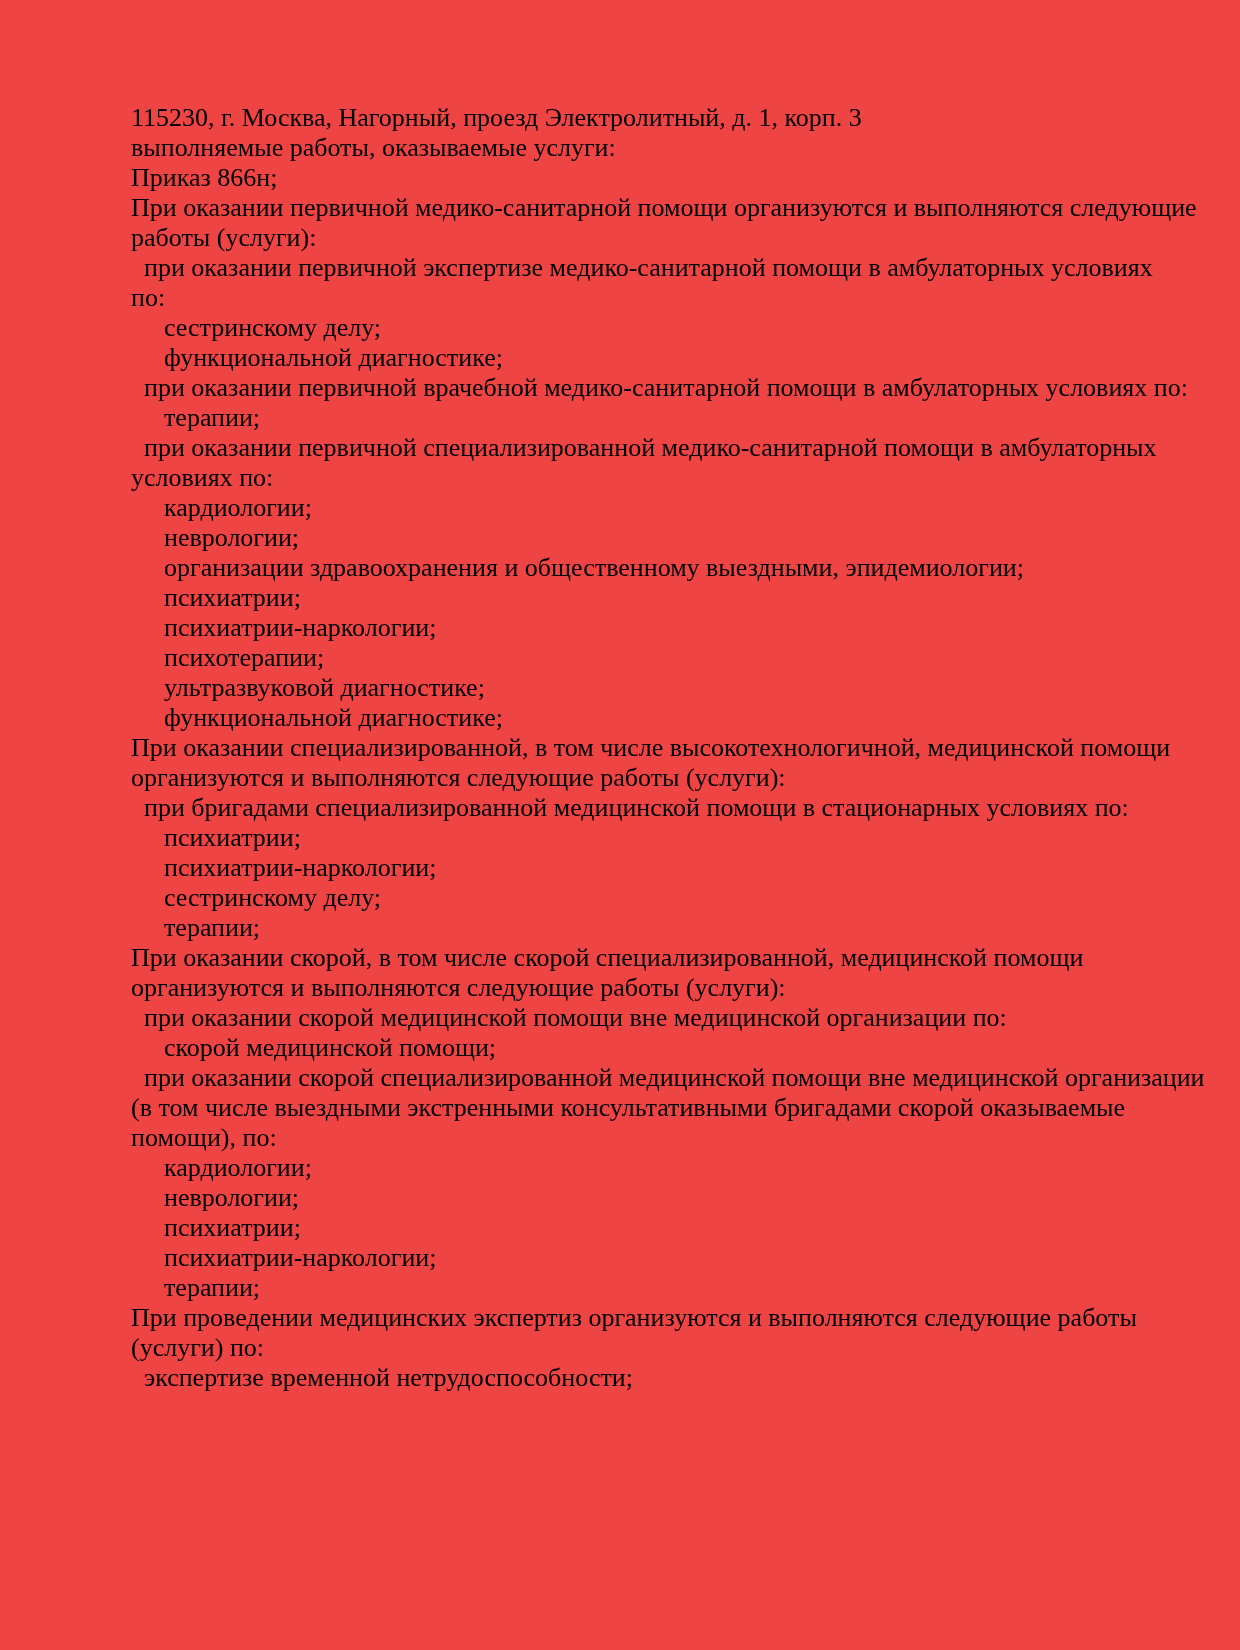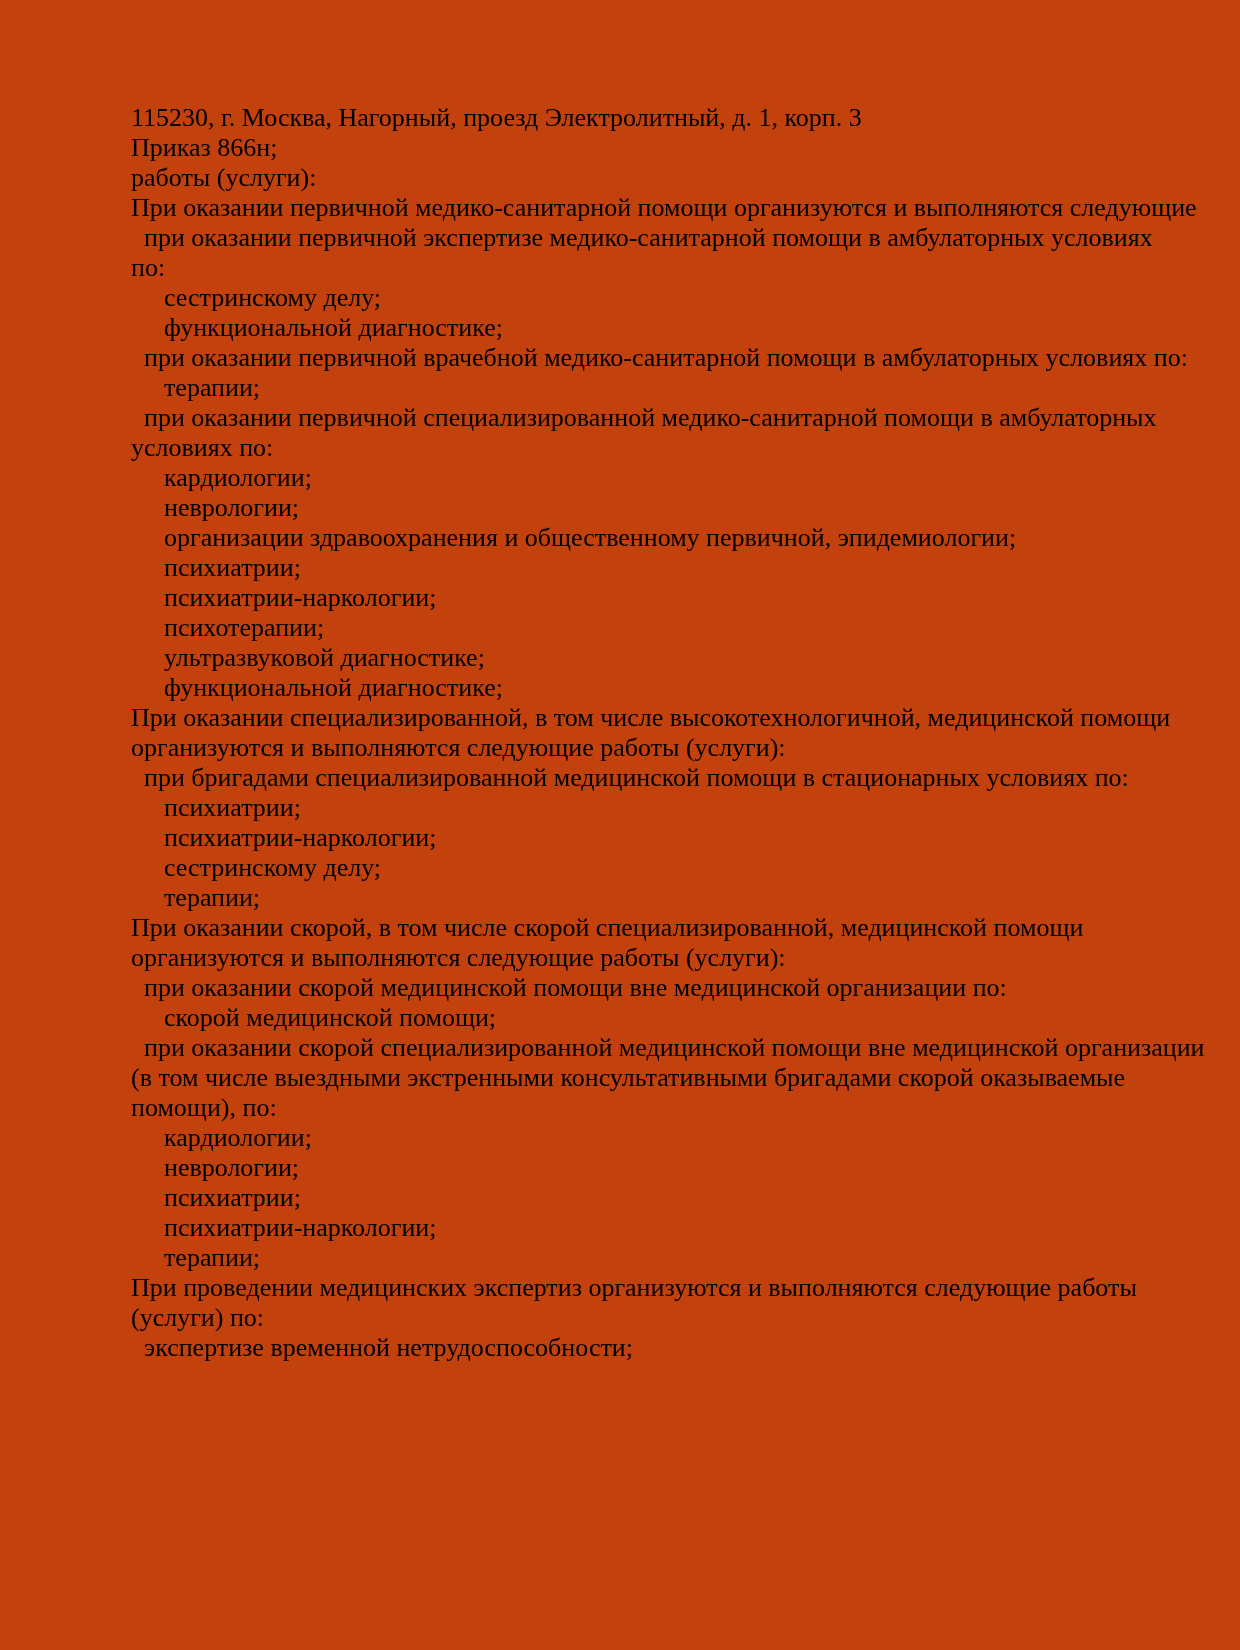--- a/index.html
+++ b/index.html
@@ -4,21 +4,21 @@
 <style>
   html, body {
     margin: 0;
     padding: 0;
     background: #ffffff;
   }
   .page {
     position: relative;
     width: 1240px;
     height: 1650px;
-    background: #c2410c;
+    background: #ef4444;
     overflow: hidden;
   }
   .doc {
     position: absolute;
     top: 103px;
     left: 131px;
     right: 8px;
     font-family: "Liberation Serif", "DejaVu Serif", serif;
     font-size: 26px;
     line-height: 30px;
@@ -30,34 +30,35 @@
   .indent-0 { padding-left: 0; }
   .indent-1 { padding-left: 13px; }
   .indent-2 { padding-left: 33px; }
 </style>
 </head>
 <body>
 
 <div class="page">
   <div class="doc" id="doc-body">
       <div class="line indent-0">115230, г. Москва, Нагорный, проезд Электролитный, д. 1, корп. 3</div>
+      <div class="line indent-0">выполняемые работы, оказываемые услуги:</div>
       <div class="line indent-0">Приказ 866н;</div>
+      <div class="line indent-0">При оказании первичной медико-санитарной помощи организуются и выполняются следующие</div>
       <div class="line indent-0">работы (услуги):</div>
-      <div class="line indent-0">При оказании первичной медико-санитарной помощи организуются и выполняются следующие</div>
       <div class="line indent-1">при оказании первичной экспертизе медико-санитарной помощи в амбулаторных условиях</div>
       <div class="line indent-0">по:</div>
       <div class="line indent-2">сестринскому делу;</div>
       <div class="line indent-2">функциональной диагностике;</div>
       <div class="line indent-1">при оказании первичной врачебной медико-санитарной помощи в амбулаторных условиях по:</div>
       <div class="line indent-2">терапии;</div>
       <div class="line indent-1">при оказании первичной специализированной медико-санитарной помощи в амбулаторных</div>
       <div class="line indent-0">условиях по:</div>
       <div class="line indent-2">кардиологии;</div>
       <div class="line indent-2">неврологии;</div>
-      <div class="line indent-2">организации здравоохранения и общественному первичной, эпидемиологии;</div>
+      <div class="line indent-2">организации здравоохранения и общественному выездными, эпидемиологии;</div>
       <div class="line indent-2">психиатрии;</div>
       <div class="line indent-2">психиатрии-наркологии;</div>
       <div class="line indent-2">психотерапии;</div>
       <div class="line indent-2">ультразвуковой диагностике;</div>
       <div class="line indent-2">функциональной диагностике;</div>
       <div class="line indent-0">При оказании специализированной, в том числе высокотехнологичной, медицинской помощи</div>
       <div class="line indent-0">организуются и выполняются следующие работы (услуги):</div>
       <div class="line indent-1">при бригадами специализированной медицинской помощи в стационарных условиях по:</div>
       <div class="line indent-2">психиатрии;</div>
       <div class="line indent-2">психиатрии-наркологии;</div>

